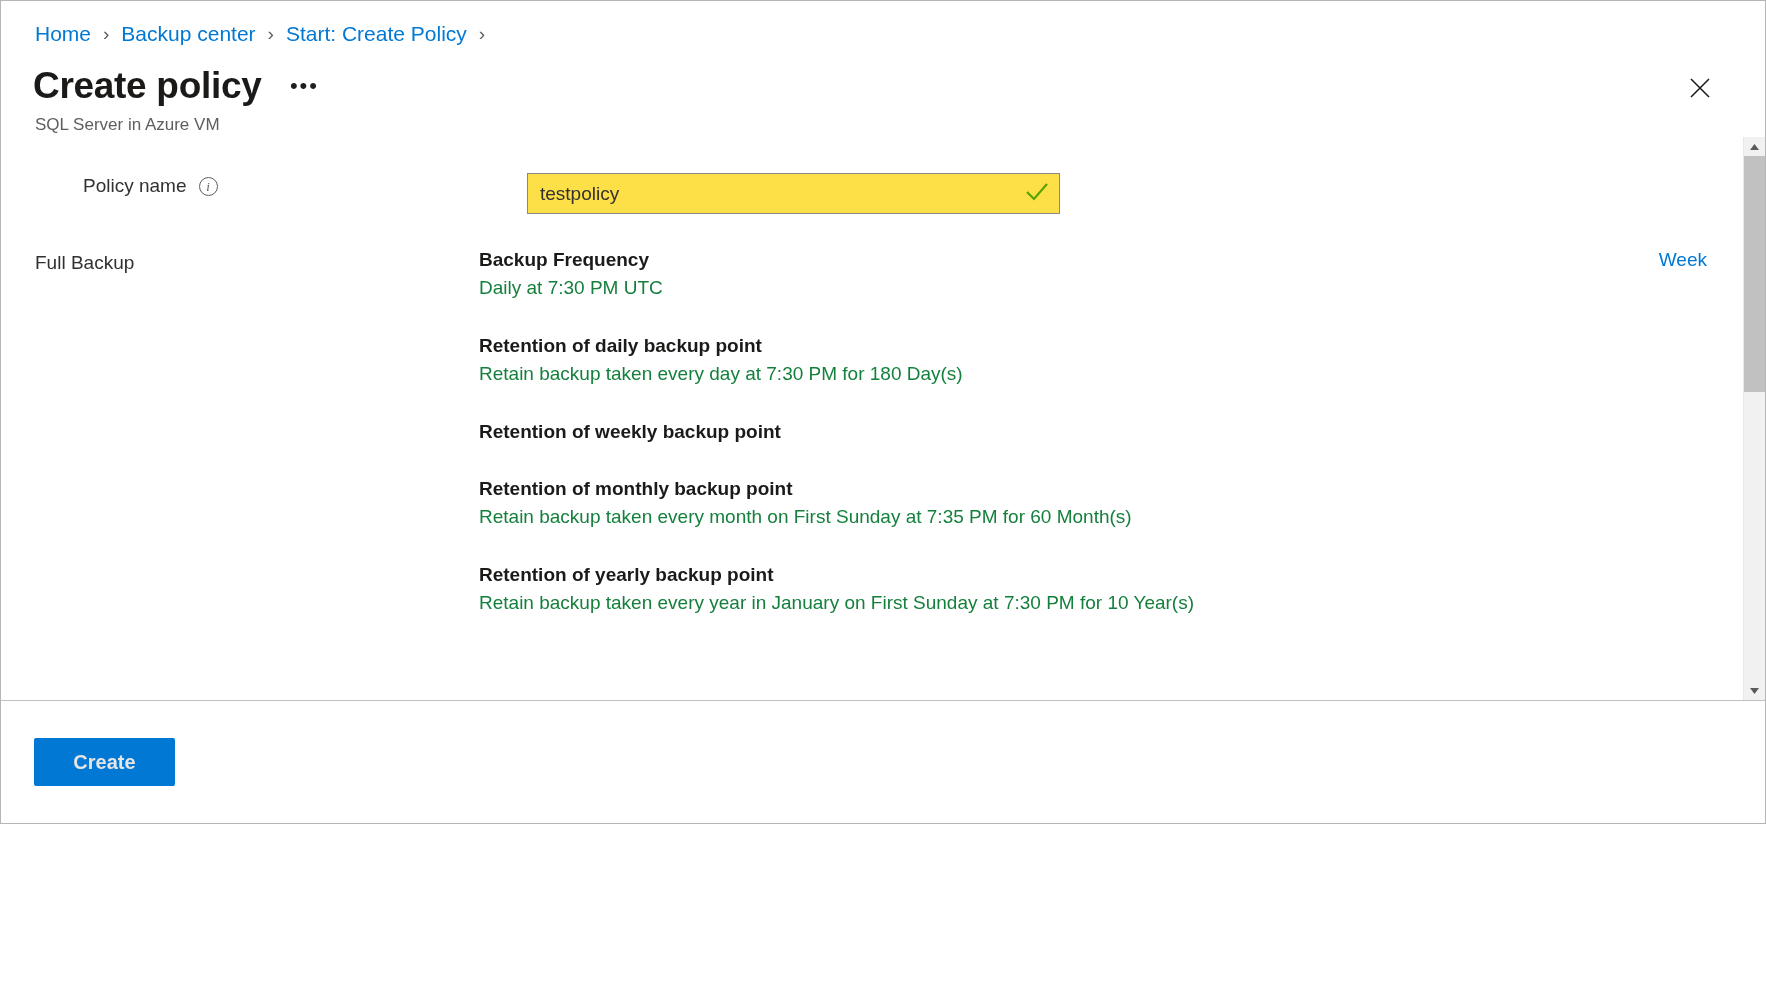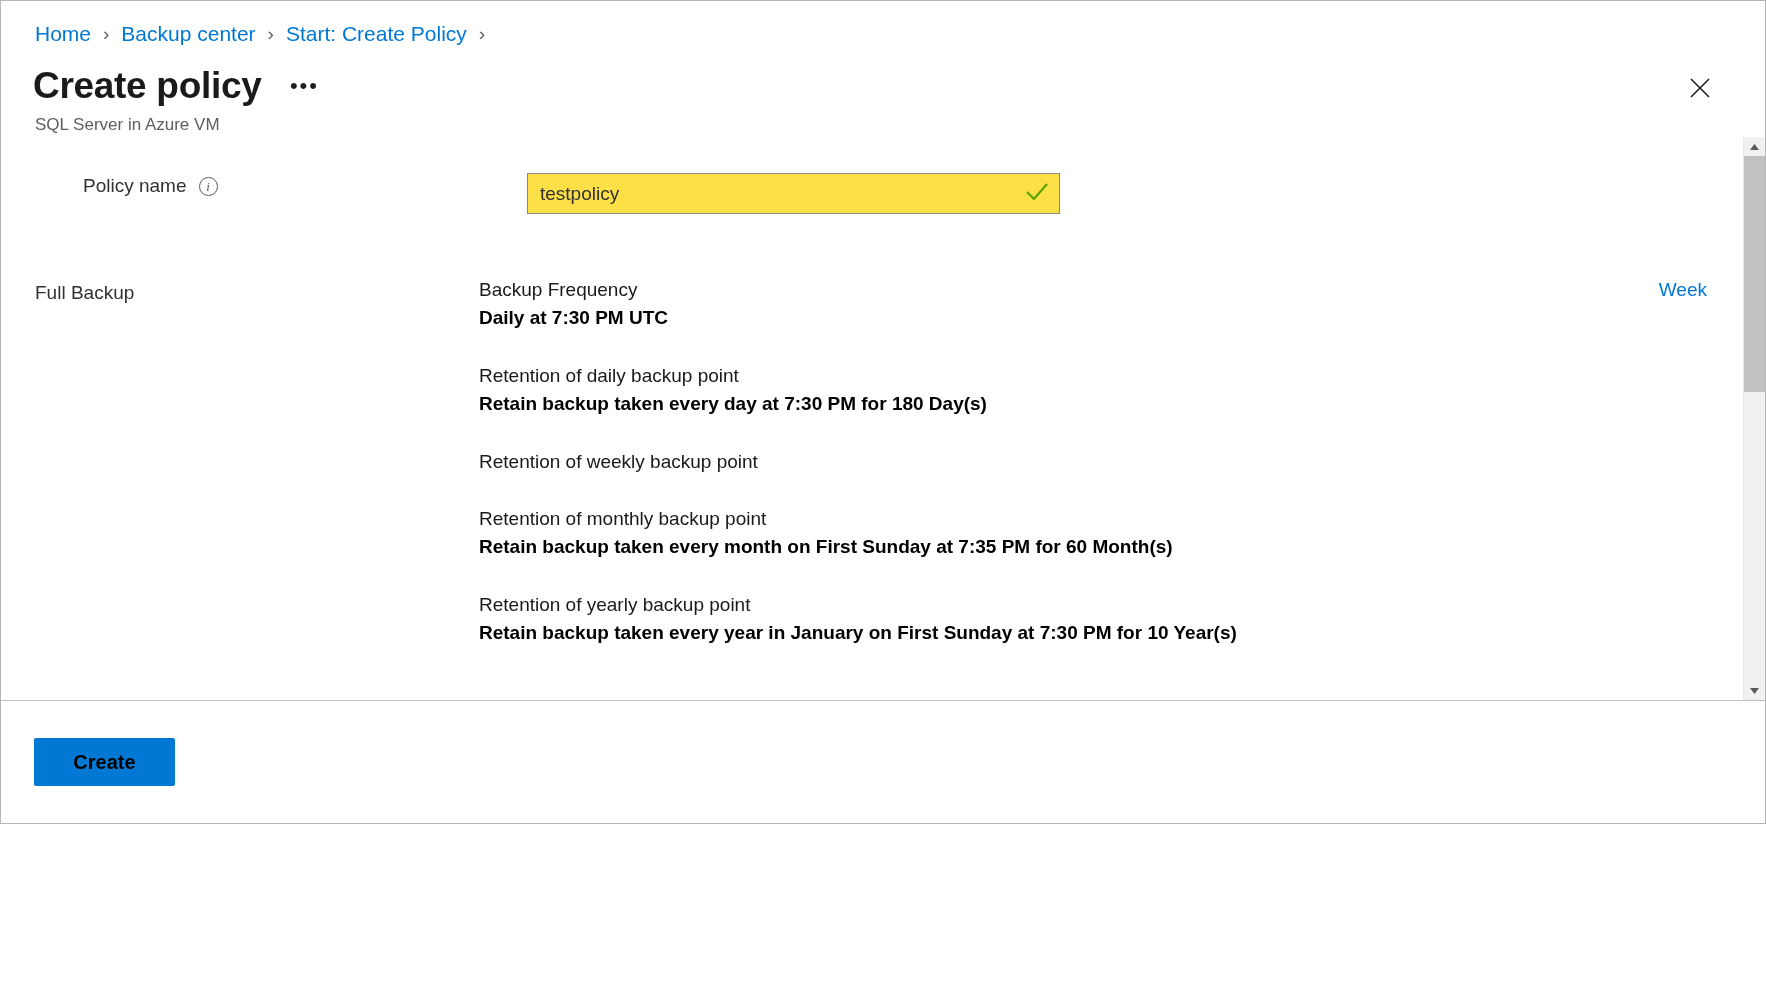--- a/index.html
+++ b/index.html
@@ -176,21 +176,21 @@
     right: 10px;
     top: 50%;
     transform: translateY(-50%);
     pointer-events: none;
   }
 
   .section-row {
     display: flex;
     align-items: flex-start;
     padding-left: 34px;
-    margin-top: 62px;
+    margin-top: 32px;
   }
   .section-label {
     width: 444px;
     flex: 0 0 444px;
     font-size: 19px;
     color: #323130;
     line-height: 26px;
     padding-top: 4px;
   }
   .section-detail {
@@ -200,29 +200,28 @@
     justify-content: space-between;
     align-items: flex-start;
   }
   .detail-blocks {
     flex: 1 1 auto;
   }
   .detail-block { margin-bottom: 30px; }
   .detail-block:last-child { margin-bottom: 0; }
   .detail-heading {
     font-size: 19px;
-    font-weight: normal;
+    font-weight: bold;
     color: #1b1a19;
     line-height: 27px;
   }
   .detail-text {
     font-size: 19px;
-    color: #000000;
+    color: #15803d;
     line-height: 29px;
-    font-weight: bold;
   }
   .edit-link {
     flex: 0 0 auto;
     font-size: 19px;
     color: #0078d4;
     cursor: pointer;
     line-height: 27px;
     margin-left: 24px;
     white-space: nowrap;
   }
@@ -269,21 +268,21 @@
     height: 123px;
     border-top: 1px solid #bfbfbf;
     background: #ffffff;
     display: flex;
     align-items: center;
     padding-left: 33px;
     box-sizing: border-box;
   }
   .primary-btn {
     background: #0078d4;
-    color: #000000;
+    color: #e5e5e5;
     border: none;
     font-family: "Liberation Sans", sans-serif;
     font-size: 20px;
     font-weight: bold;
     height: 48px;
     min-width: 141px;
     padding: 0 18px;
     cursor: pointer;
     border-radius: 2px;
   }

